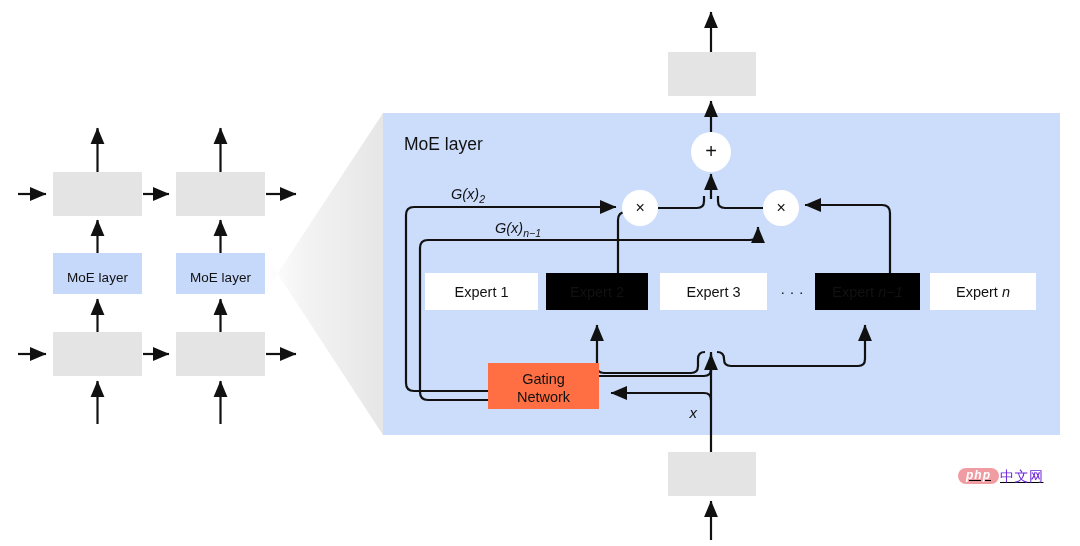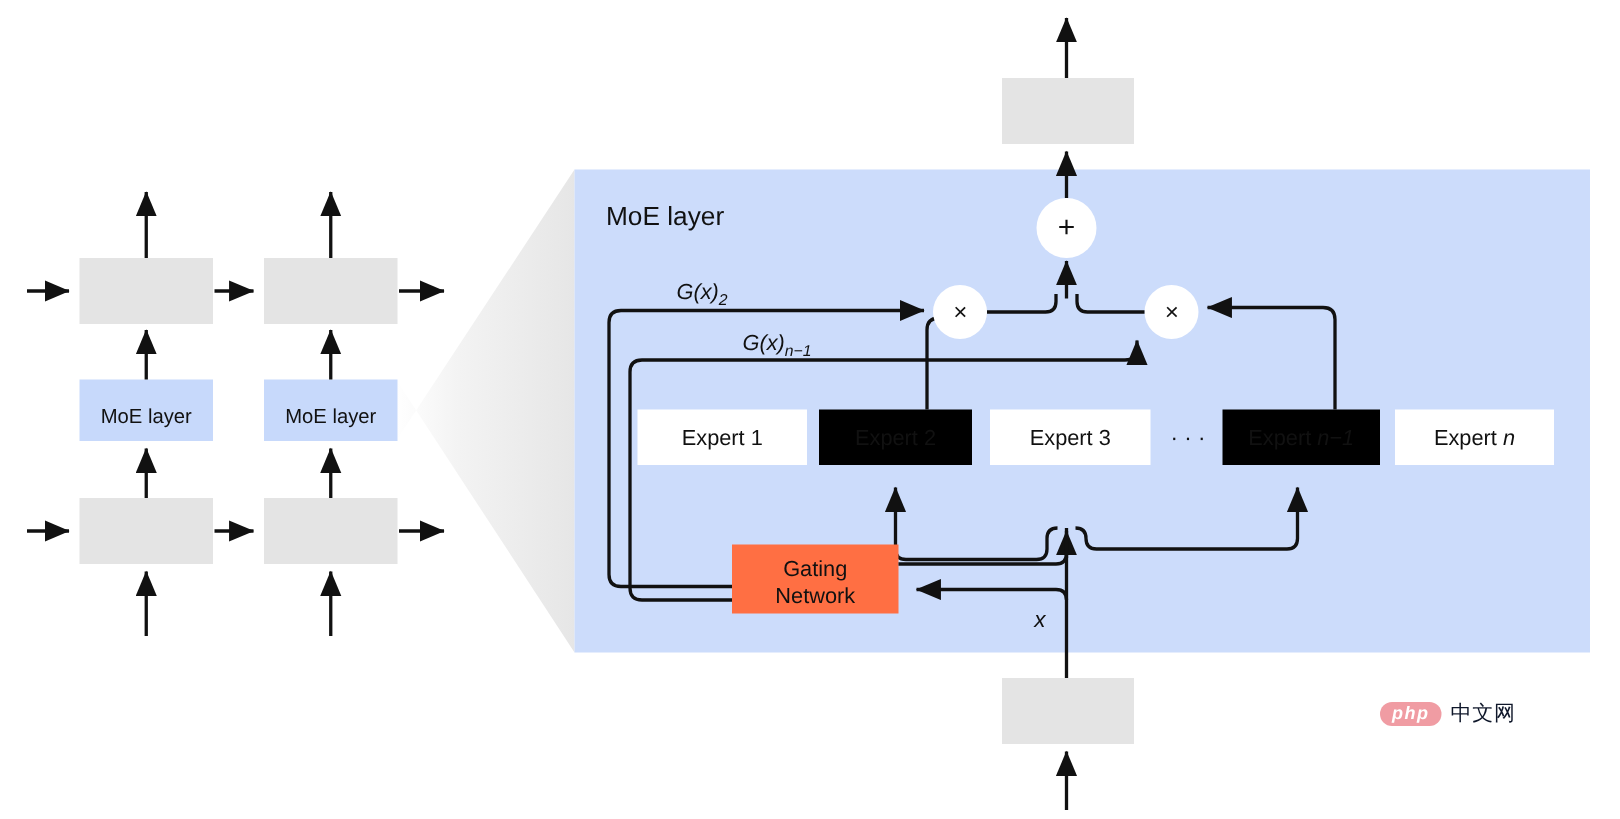--- a/index.html
+++ b/index.html
@@ -25,42 +25,43 @@
     top: 0;
     width: 1080px;
     height: 546px;
   }
   .dgm-text {
     font-family: "Liberation Sans", sans-serif;
     fill: #111111;
   }
   .watermark-wrap {
     position: absolute;
-    left: 920px;
+    left: 958px;
     top: 468px;
     display: flex;
     align-items: center;
-    gap: 6px;
+    gap: 1px;
     pointer-events: none;
+    text-decoration: underline;
   }
   .wm-php {
     display: inline-block;
     background: #f09ca3;
     color: #ffffff;
     font-family: "Liberation Sans", sans-serif;
     font-size: 12px;
     font-weight: bold;
     font-style: italic;
     letter-spacing: 1px;
     padding: 1px 8px 2px 8px;
     border-radius: 9px;
     line-height: 13px;
   }
   .wm-cn {
-    color: #0f172a;
+    color: #6d28d9;
     font-family: "DejaVu Sans", sans-serif;
     font-size: 14px;
     line-height: 14px;
     letter-spacing: 0.5px;
   }
 </style>
 </head>
 <body>
 
 <div id="canvas">

